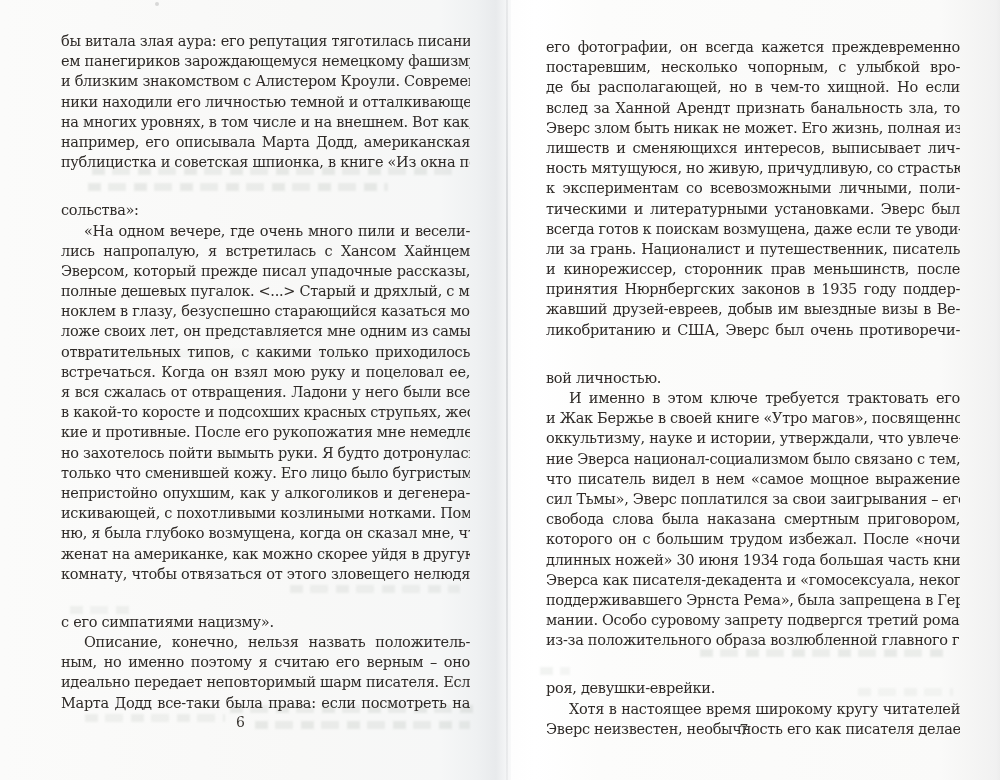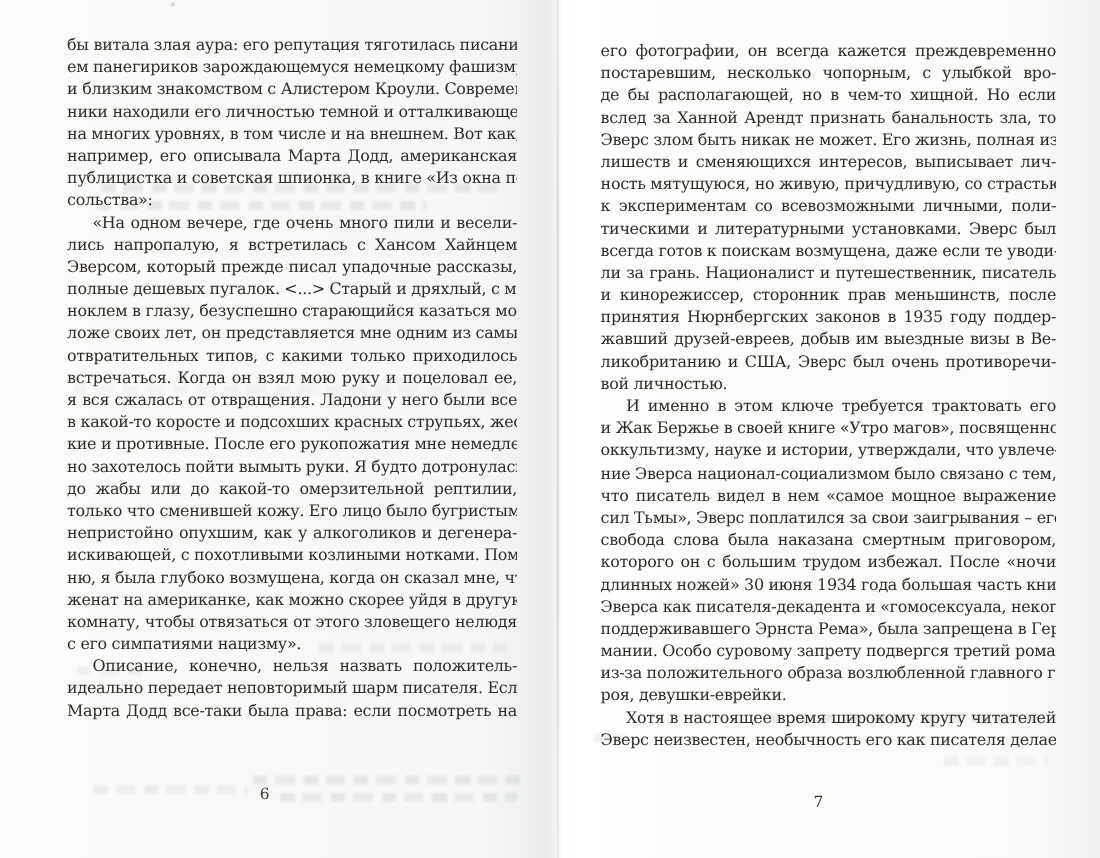--- a/index.html
+++ b/index.html
@@ -71,21 +71,21 @@
 
   .line {
     height: 20.2px;
     line-height: 20.2px;
     text-align: justify;
     text-align-last: justify;
     overflow: hidden;
     white-space: nowrap;
   }
   .line.indent   { padding-left: 23px; }
-  .line.para-end { text-align-last: left; }
+  .line.para-end { text-align-last: left; margin-top: 28px; }
 
   
   .page-number {
     position: absolute;
     z-index: 2;
     color: #3a3632;
     font-size: 14px;
     text-align: center;
   }
   .page-number.left  { left: 61px;  top: 714px; width: 409px; transform: translateX(-25px); }
@@ -160,29 +160,29 @@
       <div class="line">Эверсом, который прежде писал упадочные рассказы,</div>
       <div class="line">полные дешевых пугалок. &lt;...&gt; Старый и дряхлый, с мо-</div>
       <div class="line">ноклем в глазу, безуспешно старающийся казаться мо-</div>
       <div class="line">ложе своих лет, он представляется мне одним из самых</div>
       <div class="line">отвратительных типов, с какими только приходилось</div>
       <div class="line">встречаться. Когда он взял мою руку и поцеловал ее,</div>
       <div class="line">я вся сжалась от отвращения. Ладони у него были все</div>
       <div class="line">в какой-то коросте и подсохших красных струпьях, жест-</div>
       <div class="line">кие и противные. После его рукопожатия мне немедлен-</div>
       <div class="line">но захотелось пойти вымыть руки. Я будто дотронулась</div>
-      <div class="line">до жабы или до какой-то омерзительной рептилии,</div>
       <div class="line">только что сменившей кожу. Его лицо было бугристым,</div>
       <div class="line">непристойно опухшим, как у алкоголиков и дегенера-</div>
       <div class="line">искивающей, с похотливыми козлиными нотками. Пом-</div>
       <div class="line">ню, я была глубоко возмущена, когда он сказал мне, что</div>
       <div class="line">женат на американке, как можно скорее уйдя в другую</div>
       <div class="line">комнату, чтобы отвязаться от этого зловещего нелюдя</div>
       <div class="line para-end">с его симпатиями нацизму».</div>
       <div class="line indent">Описание, конечно, нельзя назвать положитель-</div>
+      <div class="line">ным, но именно поэтому я считаю его верным – оно</div>
       <div class="line">идеально передает неповторимый шарм писателя. Если</div>
       <div class="line">Марта Додд все-таки была права: если посмотреть на</div>
     </div>
   <div class="page-number left">6</div>
 
   <div class="text-block right" id="right-text">
       <div class="line">его фотографии, он всегда кажется преждевременно</div>
       <div class="line">постаревшим, несколько чопорным, с улыбкой вро-</div>
       <div class="line">де бы располагающей, но в чем-то хищной. Но если</div>
       <div class="line">вслед за Ханной Арендт признать банальность зла, то</div>

